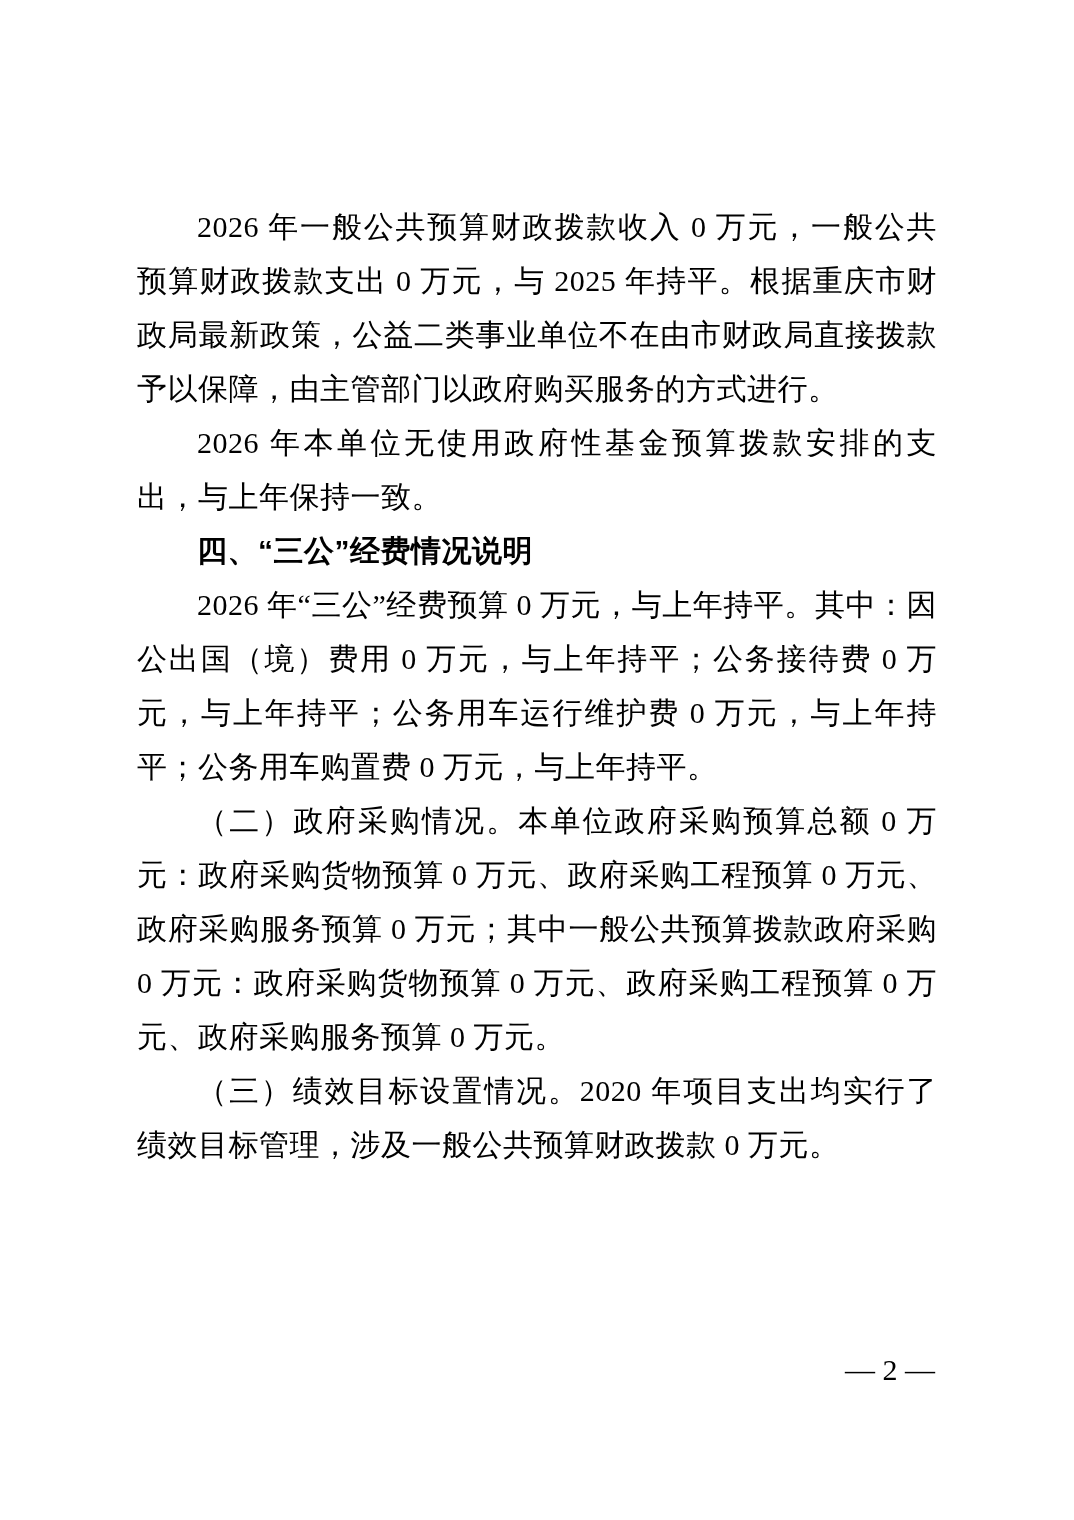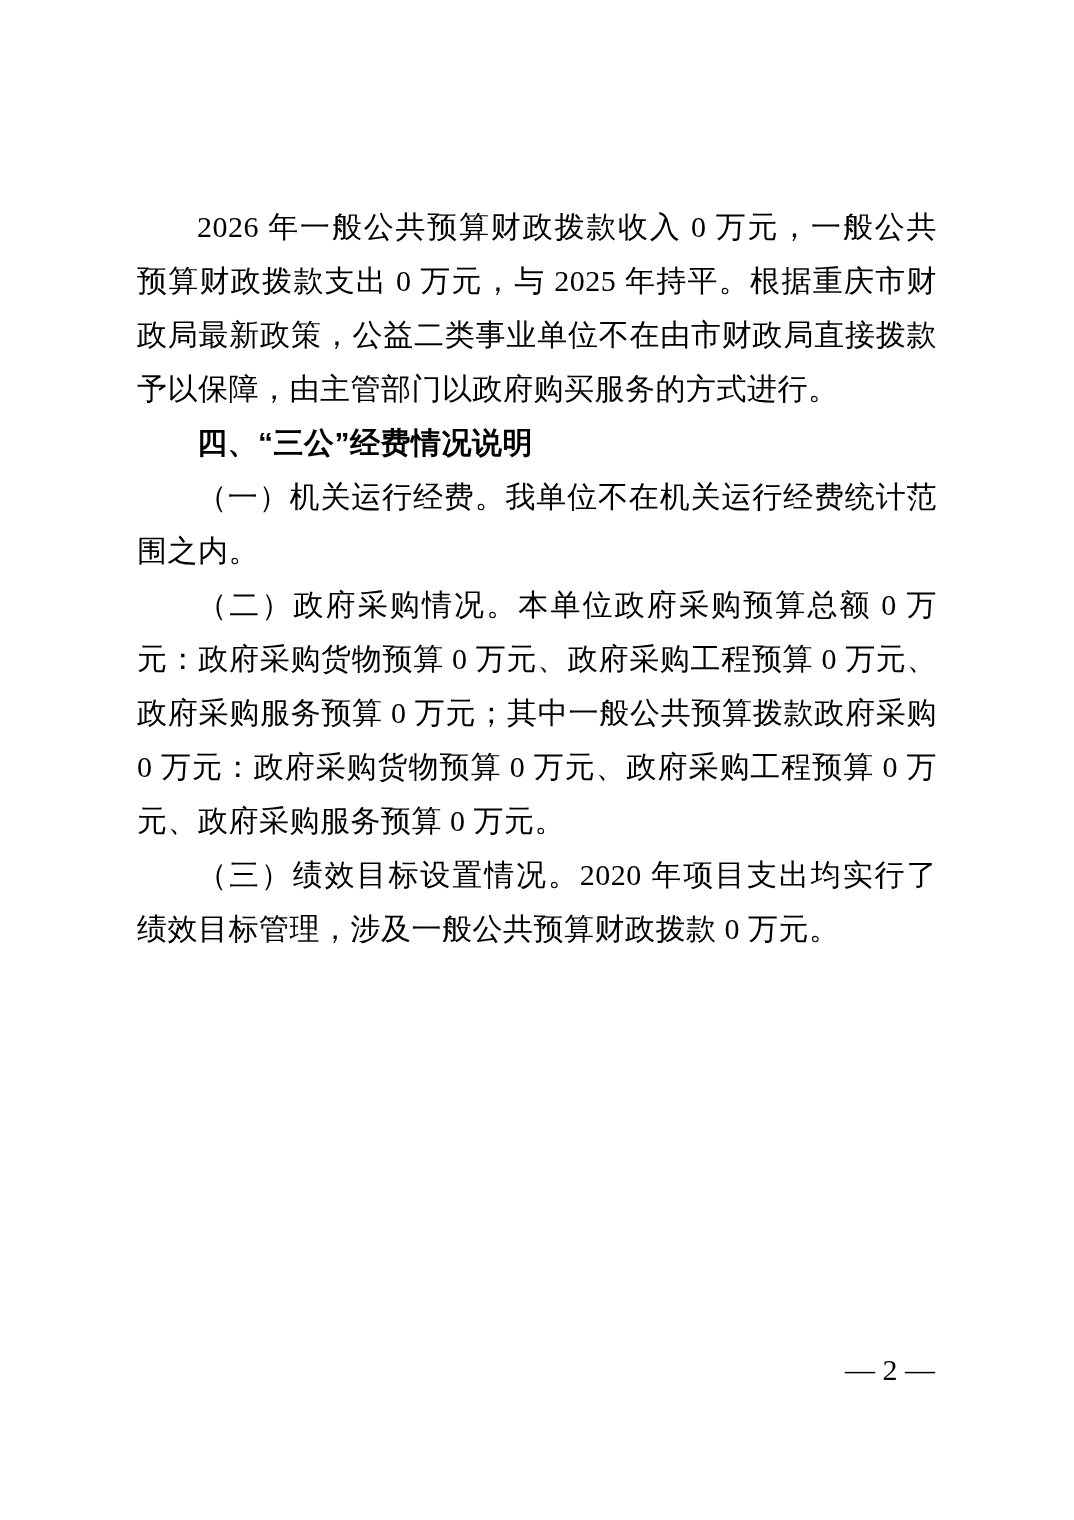--- a/index.html
+++ b/index.html
@@ -47,20 +47,21 @@
     font-family: "Liberation Serif", serif;
     white-space: pre;
   }
 </style>
 </head>
 <body>
 
 <div class="page">
   <main class="content">
     <p class="para">2026 年一般公共预算财政拨款收入 0 万元，一般公共预算财政拨款支出 0 万元，与 2025 年持平。根据重庆市财政局最新政策，公益二类事业单位不在由市财政局直接拨款予以保障，由主管部门以政府购买服务的方式进行。</p>
+    <p class="para">2026 年本单位无使用政府性基金预算拨款安排的支出，与上年保持一致。</p>
     <h2 class="heading">四、“三公”经费情况说明</h2>
-    <p class="para">（一）机关运行经费。我单位不在机关运行经费统计范围之内。</p>
+    <p class="para">2026 年“三公”经费预算 0 万元，与上年持平。其中：因公出国（境）费用 0 万元，与上年持平；公务接待费 0 万元，与上年持平；公务用车运行维护费 0 万元，与上年持平；公务用车购置费 0 万元，与上年持平。</p>
     <p class="para">（二）政府采购情况。本单位政府采购预算总额 0 万元：政府采购货物预算 0 万元、政府采购工程预算 0 万元、政府采购服务预算 0 万元；其中一般公共预算拨款政府采购 0 万元：政府采购货物预算 0 万元、政府采购工程预算 0 万元、政府采购服务预算 0 万元。</p>
     <p class="para">（三）绩效目标设置情况。2020 年项目支出均实行了绩效目标管理，涉及一般公共预算财政拨款 0 万元。</p>
   </main>
 
   <div class="page-footer">— 2 —</div>
 </div>
 
 </body></html>

